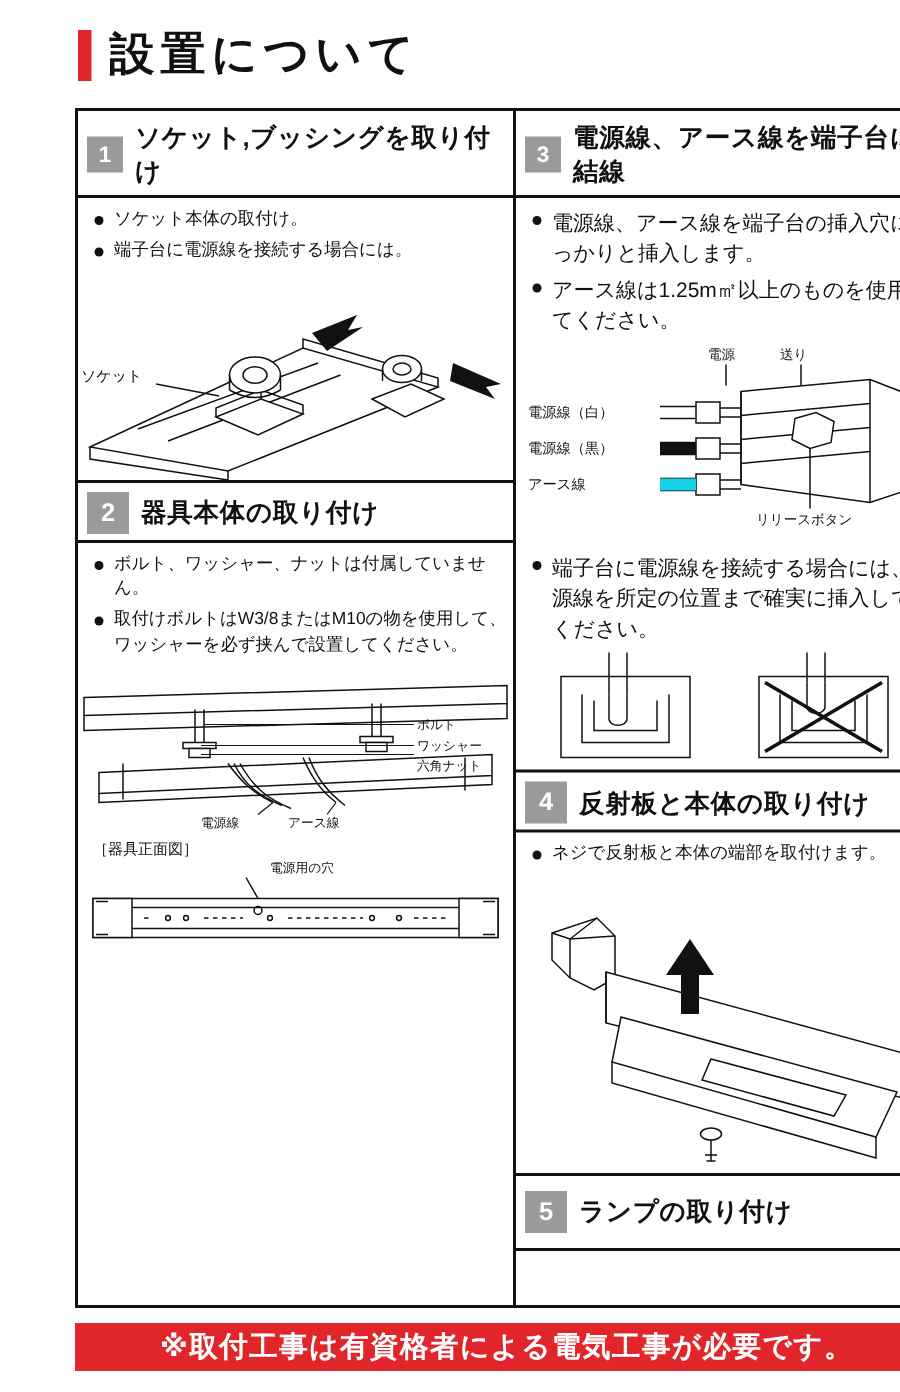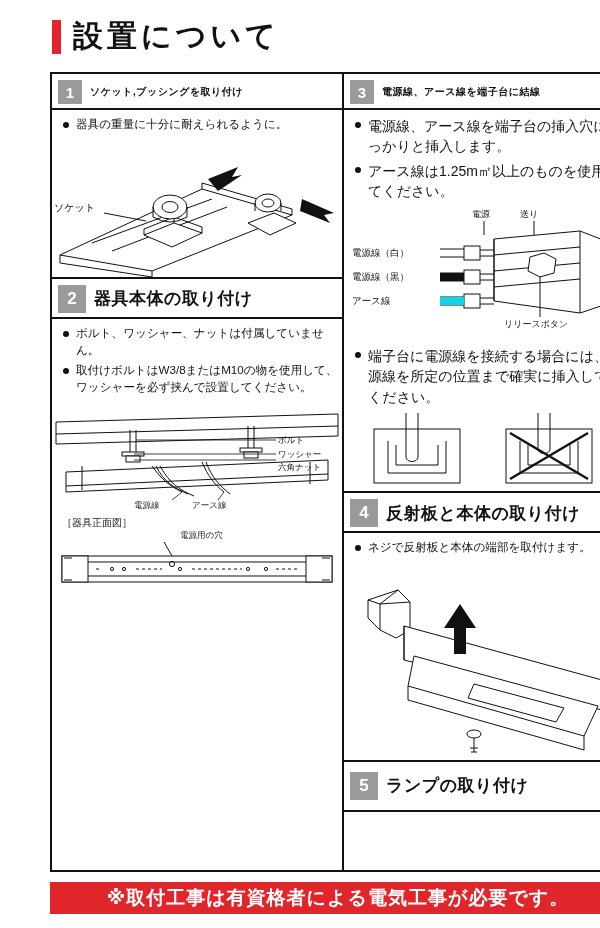--- a/index.html
+++ b/index.html
@@ -44,21 +44,21 @@
   .step-head{
     display:flex;align-items:center;padding:6px 6px 4px 6px;
   }
   .step-num{
     width:24px;height:24px;background:#9a9a9a;color:#fff;
     font-size:15px;font-weight:bold;
     display:flex;align-items:center;justify-content:center;
     margin-right:8px;flex:none;
   }
   .step-num.big{width:28px;height:28px;font-size:17px;}
-  .step-title{font-size:10px;font-weight:bold;letter-spacing:0.5px;}
+  .step-title{font-size:17px;font-weight:bold;letter-spacing:0.5px;}
   .step-title.lg{font-size:17px;}
   .hr{height:2px;background:#111;margin:0;}
 
   
   ul.bl{margin:6px 4px 4px 10px;padding:0;list-style:none;}
   ul.bl li{
     position:relative;padding-left:14px;margin-bottom:4px;
     font-size:11.6px;line-height:1.45;
   }
   ul.bl li:before{
@@ -94,21 +94,22 @@
 
     <div class="col-left">
 
       <div>
         <div class="step-head">
           <div class="step-num">1</div>
           <div class="step-title">ソケット,ブッシングを取り付け</div>
         </div>
         <div class="hr"></div>
         <ul class="bl">
-          <li>器具の重量に十分に耐えられるように。</li>
+          <li>ソケット本体の取付け。</li>
+          <li>端子台に電源線を接続する場合には。</li>
         </ul>
 
         <div class="fig" style="height:140px;">
           <svg width="290" height="140" viewBox="0 0 290 140">
             <g fill="none" stroke="#111" stroke-width="1">
 
               <path d="M8 118 L150 52 L240 78 L100 134 Z" fill="#ffffff"></path>
               <path d="M8 118 L8 126 L100 140"></path>
               <path d="M100 134 L100 140"></path>
               <path d="M150 52 L150 46 L240 72 L240 78"></path>

